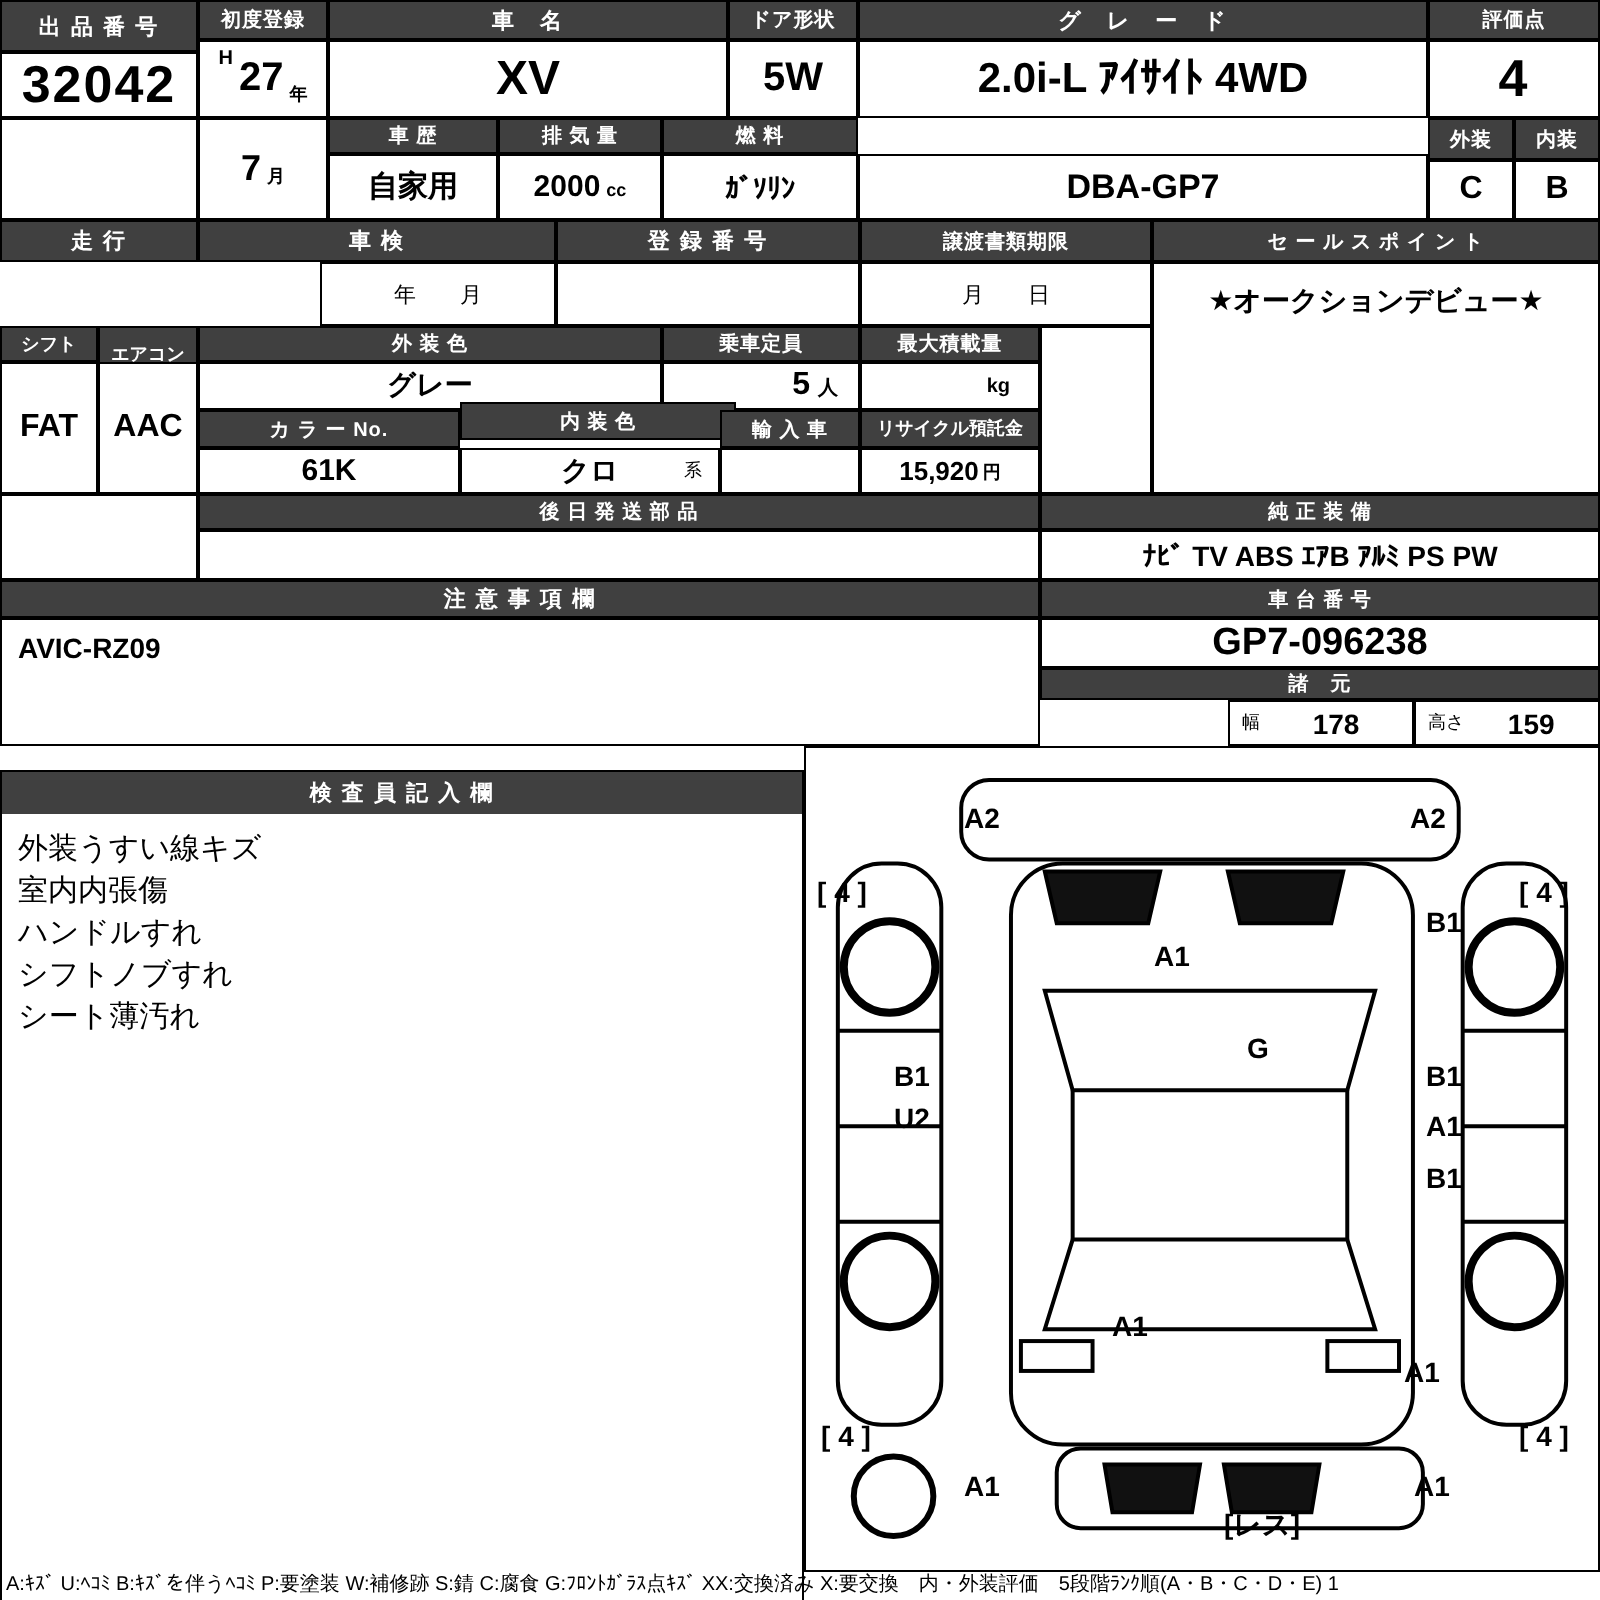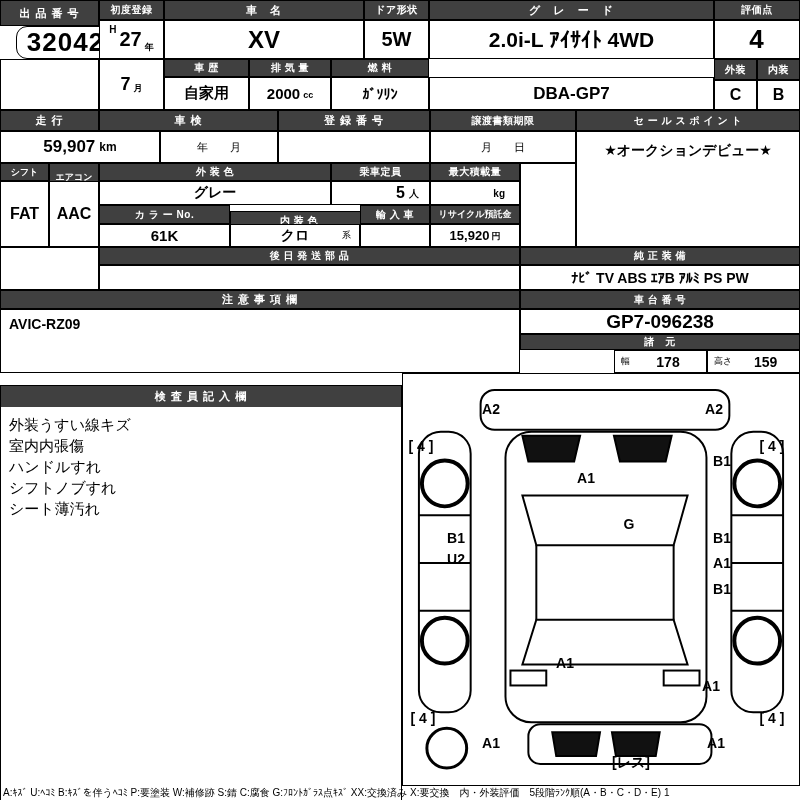--- a/index.html
+++ b/index.html
@@ -22,21 +22,21 @@
   svg{display:block;}
   .legend{position:absolute;left:0;top:786px;width:800px;height:14px;font-size:10px;
      line-height:14px;white-space:nowrap;padding-left:3px;box-sizing:border-box;}
 </style>
 </head>
 <body>
 
 <div id="sheet">
 
   <div class="c h" style="left:0;top:0;width:99px;height:26px;">出 品 番 号</div>
-  <div class="c v big" style="left:16px;top:26px;width:99px;height:33px;border-radius:11px;">32042</div>
+  <div class="c v big" style="left:0;top:26px;width:99px;height:33px;">32042</div>
   <div class="c" style="left:0;top:59px;width:99px;height:51px;"></div>
 
   <div class="c h fs10" style="left:99px;top:0;width:65px;height:20px;">初度登録</div>
   <div class="c v" style="left:99px;top:20px;width:65px;height:39px;">
     <span class="topleft">H</span>
     <span style="font-size:20px;">27</span>
     <span class="unit">年</span>
   </div>
   <div class="c v" style="left:99px;top:59px;width:65px;height:51px;">
     <span style="font-size:18px;">7</span>
@@ -73,24 +73,20 @@
   <div class="c h fs10" style="left:757px;top:59px;width:43px;height:21px;">内装</div>
   <div class="c v" style="left:714px;top:80px;width:43px;height:30px;font-size:16px;">C</div>
   <div class="c v" style="left:757px;top:80px;width:43px;height:30px;font-size:16px;">B</div>
 
   <div class="c h" style="left:0;top:110px;width:99px;height:21px;">走 行</div>
   <div class="c h" style="left:99px;top:110px;width:179px;height:21px;">車 検</div>
   <div class="c h" style="left:278px;top:110px;width:152px;height:21px;">登 録 番 号</div>
   <div class="c h fs10" style="left:430px;top:110px;width:146px;height:21px;">譲渡書類期限</div>
   <div class="c h fs10" style="left:576px;top:110px;width:224px;height:21px;">セ ー ル ス ポ イ ン ト</div>
 
-  <div class="c v" style="left:0;top:131px;width:160px;height:32px;">
-    <span style="font-size:17px;">59,907</span>
-    <span style="font-size:12px;font-weight:bold;margin-left:4px;">km</span>
-  </div>
   <div class="c v plain" style="left:160px;top:131px;width:118px;height:32px;">年　　月</div>
   <div class="c v plain" style="left:278px;top:131px;width:152px;height:32px;"></div>
   <div class="c v plain" style="left:430px;top:131px;width:146px;height:32px;">月　　日</div>
   <div class="c" style="left:576px;top:131px;width:224px;height:116px;">
     <div style="text-align:center;padding-top:10px;font-size:14px;font-weight:bold;">★オークションデビュー★</div>
   </div>
 
   <div class="c h fs9" style="left:0;top:163px;width:49px;height:18px;">シフト</div>
   <div class="c v" style="left:0;top:181px;width:49px;height:66px;font-size:16px;">FAT</div>
   <div class="c h fs9" style="left:49px;top:163px;width:50px;height:28px;">エアコン</div>
@@ -107,21 +103,21 @@
 
   <div class="c h fs10" style="left:430px;top:163px;width:90px;height:18px;">最大積載量</div>
   <div class="c v" style="left:430px;top:181px;width:90px;height:24px;justify-content:flex-end;padding-right:14px;">
     <span style="font-size:13px;"></span>
     <span style="font-size:10px;font-weight:bold;margin-left:3px;">kg</span>
   </div>
 
   <div class="c h fs10" style="left:99px;top:205px;width:131px;height:19px;">カ ラ ー No.</div>
   <div class="c v" style="left:99px;top:224px;width:131px;height:23px;font-size:15px;">61K</div>
 
-  <div class="c h fs10" style="left:230px;top:211px;width:138px;height:19px;">内 装 色</div>
+  <div class="c h fs10" style="left:230px;top:201px;width:138px;height:19px;">内 装 色</div>
   <div class="c v" style="left:230px;top:224px;width:130px;height:23px;">
     <span style="font-size:14px;">クロ</span>
     <span style="font-size:9px;font-weight:normal;position:absolute;right:8px;bottom:4px;">系</span>
   </div>
 
   <div class="c h fs10" style="left:360px;top:205px;width:70px;height:19px;">輸 入 車</div>
   <div class="c v" style="left:360px;top:224px;width:70px;height:23px;"></div>
 
   <div class="c h fs9" style="left:430px;top:205px;width:90px;height:19px;">リサイクル預託金</div>
   <div class="c v" style="left:430px;top:224px;width:90px;height:23px;">

